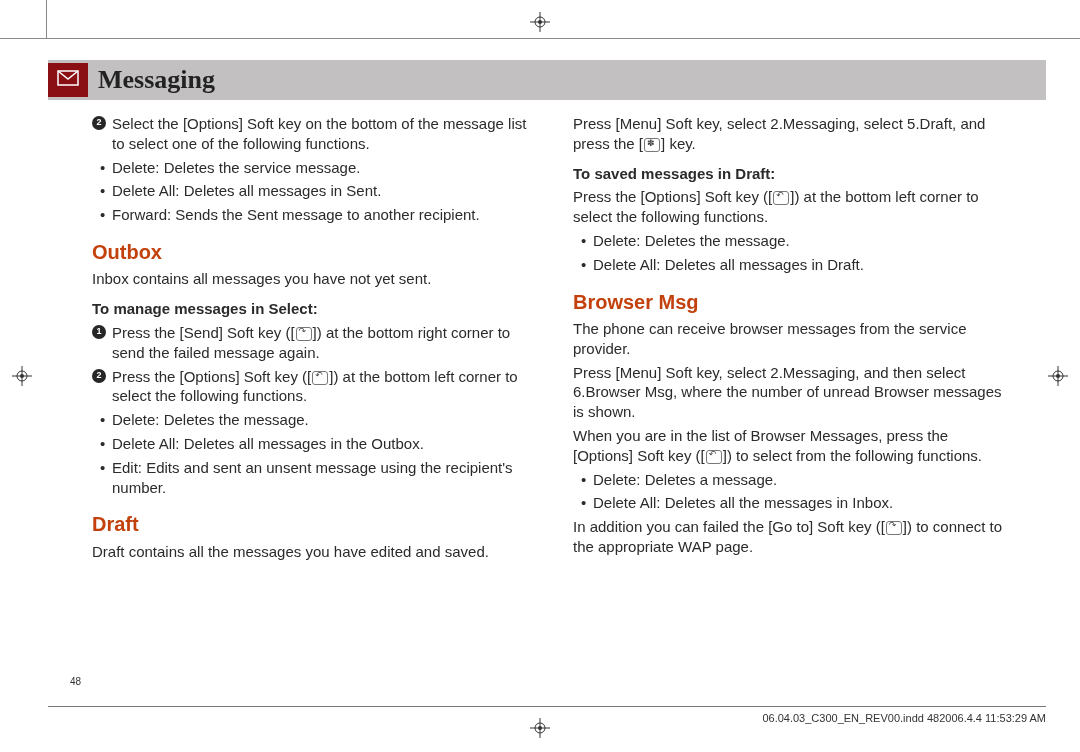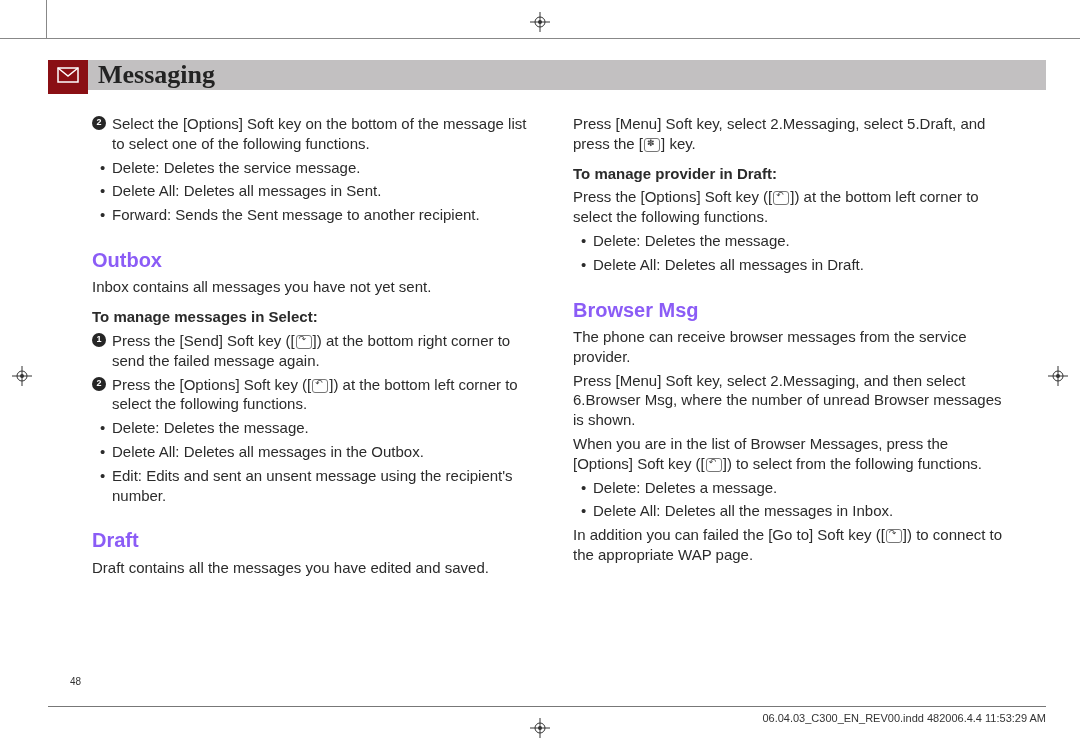--- a/index.html
+++ b/index.html
@@ -7,28 +7,28 @@
   
   .reg{position:absolute;width:20px;height:20px;display:flex;align-items:center;justify-content:center}
   .reg svg{display:block}
   .reg.top{left:530px;top:12px}
   .reg.left{left:12px;top:366px}
   .reg.right{left:1048px;top:366px}
   .reg.bottom{left:530px;top:718px}
   .crop-v{position:absolute;width:0;border-left:1px solid #888;top:0;left:46px;height:38px}
   .crop-h{position:absolute;height:0;border-top:1px solid #888;left:0;top:38px;width:1080px}
   
-  .hdr{position:absolute;left:48px;top:60px;right:34px;height:30px;background:#c2c0c1;display:flex;align-items:flex-start}
+  .hdr{position:absolute;left:48px;top:60px;right:34px;height:40px;background:#c2c0c1;display:flex;align-items:center}
   .hdr .tab{height:34px;background:#8a0f14;width:40px;display:flex;align-items:center;justify-content:center}
   .hdr .tab svg{width:22px;height:16px}
   .hdr .title{font-family:"Times New Roman",Times,serif;font-size:26px;font-weight:bold;color:#232323;margin-left:10px}
   
   .body{position:absolute;left:92px;right:70px;top:110px;bottom:60px;display:flex;gap:44px;font-size:15px;line-height:1.32;color:#2b2b2b}
   .col{flex:1}
-  h2{font-size:20px;font-weight:bold;margin:22px 0 4px 0;color:#8b5cf6}
+  h2{font-size:20px;font-weight:bold;margin:14px 0 4px 0;color:#c2410c}
   h3{font-size:15px;font-weight:bold;margin:10px 0 2px 0}
   .p{margin:4px 0}
   .li{margin:4px 0 4px 8px;position:relative;padding-left:12px}
   .li::before{content:"•";position:absolute;left:0}
   .numli{margin:4px 0 4px 0;position:relative;padding-left:20px}
   .num{position:absolute;left:0;top:2px;width:14px;height:14px;border-radius:50%;background:#262626;color:#fff;font-size:9px;font-weight:bold;display:flex;align-items:center;justify-content:center}
   .k{display:inline-block;width:14px;height:12px;border:1px solid #777;border-radius:3px;vertical-align:middle;position:relative;margin:0 1px}
   .k.curl::after{content:"↶";font-size:9px;position:absolute;left:2px;top:-2px;color:#444}
   .k.curr::after{content:"↷";font-size:9px;position:absolute;left:2px;top:-2px;color:#444}
   .k.ok::after{content:"✽";font-size:9px;position:absolute;left:2px;top:-1px;color:#444}
@@ -106,21 +106,21 @@
       <div class="li">Delete All: Deletes all messages in the Outbox.</div>
       <div class="li">Edit: Edits and sent an unsent message using the recipient's number.</div>
 
       <h2>Draft</h2>
       <div class="p">Draft contains all the messages you have edited and saved.</div>
     </div>
 
     <div class="col">
       <div class="p"><span>Press [Menu] Soft key, select 2.Messaging, select 5.Draft, and press the [</span><span class="k ok"></span><span>] key.</span></div>
 
-      <h3>To manage provider in Draft:</h3>
+      <h3>To saved messages in Draft:</h3>
       <div class="p"><span>Press the [Options] Soft key ([</span><span class="k curl"></span><span>]) at the bottom left corner to select the following functions.</span></div>
       <div class="li">Delete: Deletes the message.</div>
       <div class="li">Delete All: Deletes all messages in Draft.</div>
 
       <h2>Browser Msg</h2>
       <div class="p">The phone can receive browser messages from the service provider.</div>
       <div class="p">Press [Menu] Soft key, select 2.Messaging, and then select 6.Browser Msg, where the number of unread Browser messages is shown.</div>
       <div class="p"><span>When you are in the list of Browser Messages, press the [Options] Soft key ([</span><span class="k curl"></span><span>]) to select from the following functions.</span></div>
       <div class="li">Delete: Deletes a message.</div>
       <div class="li">Delete All: Deletes all the messages in Inbox.</div>

